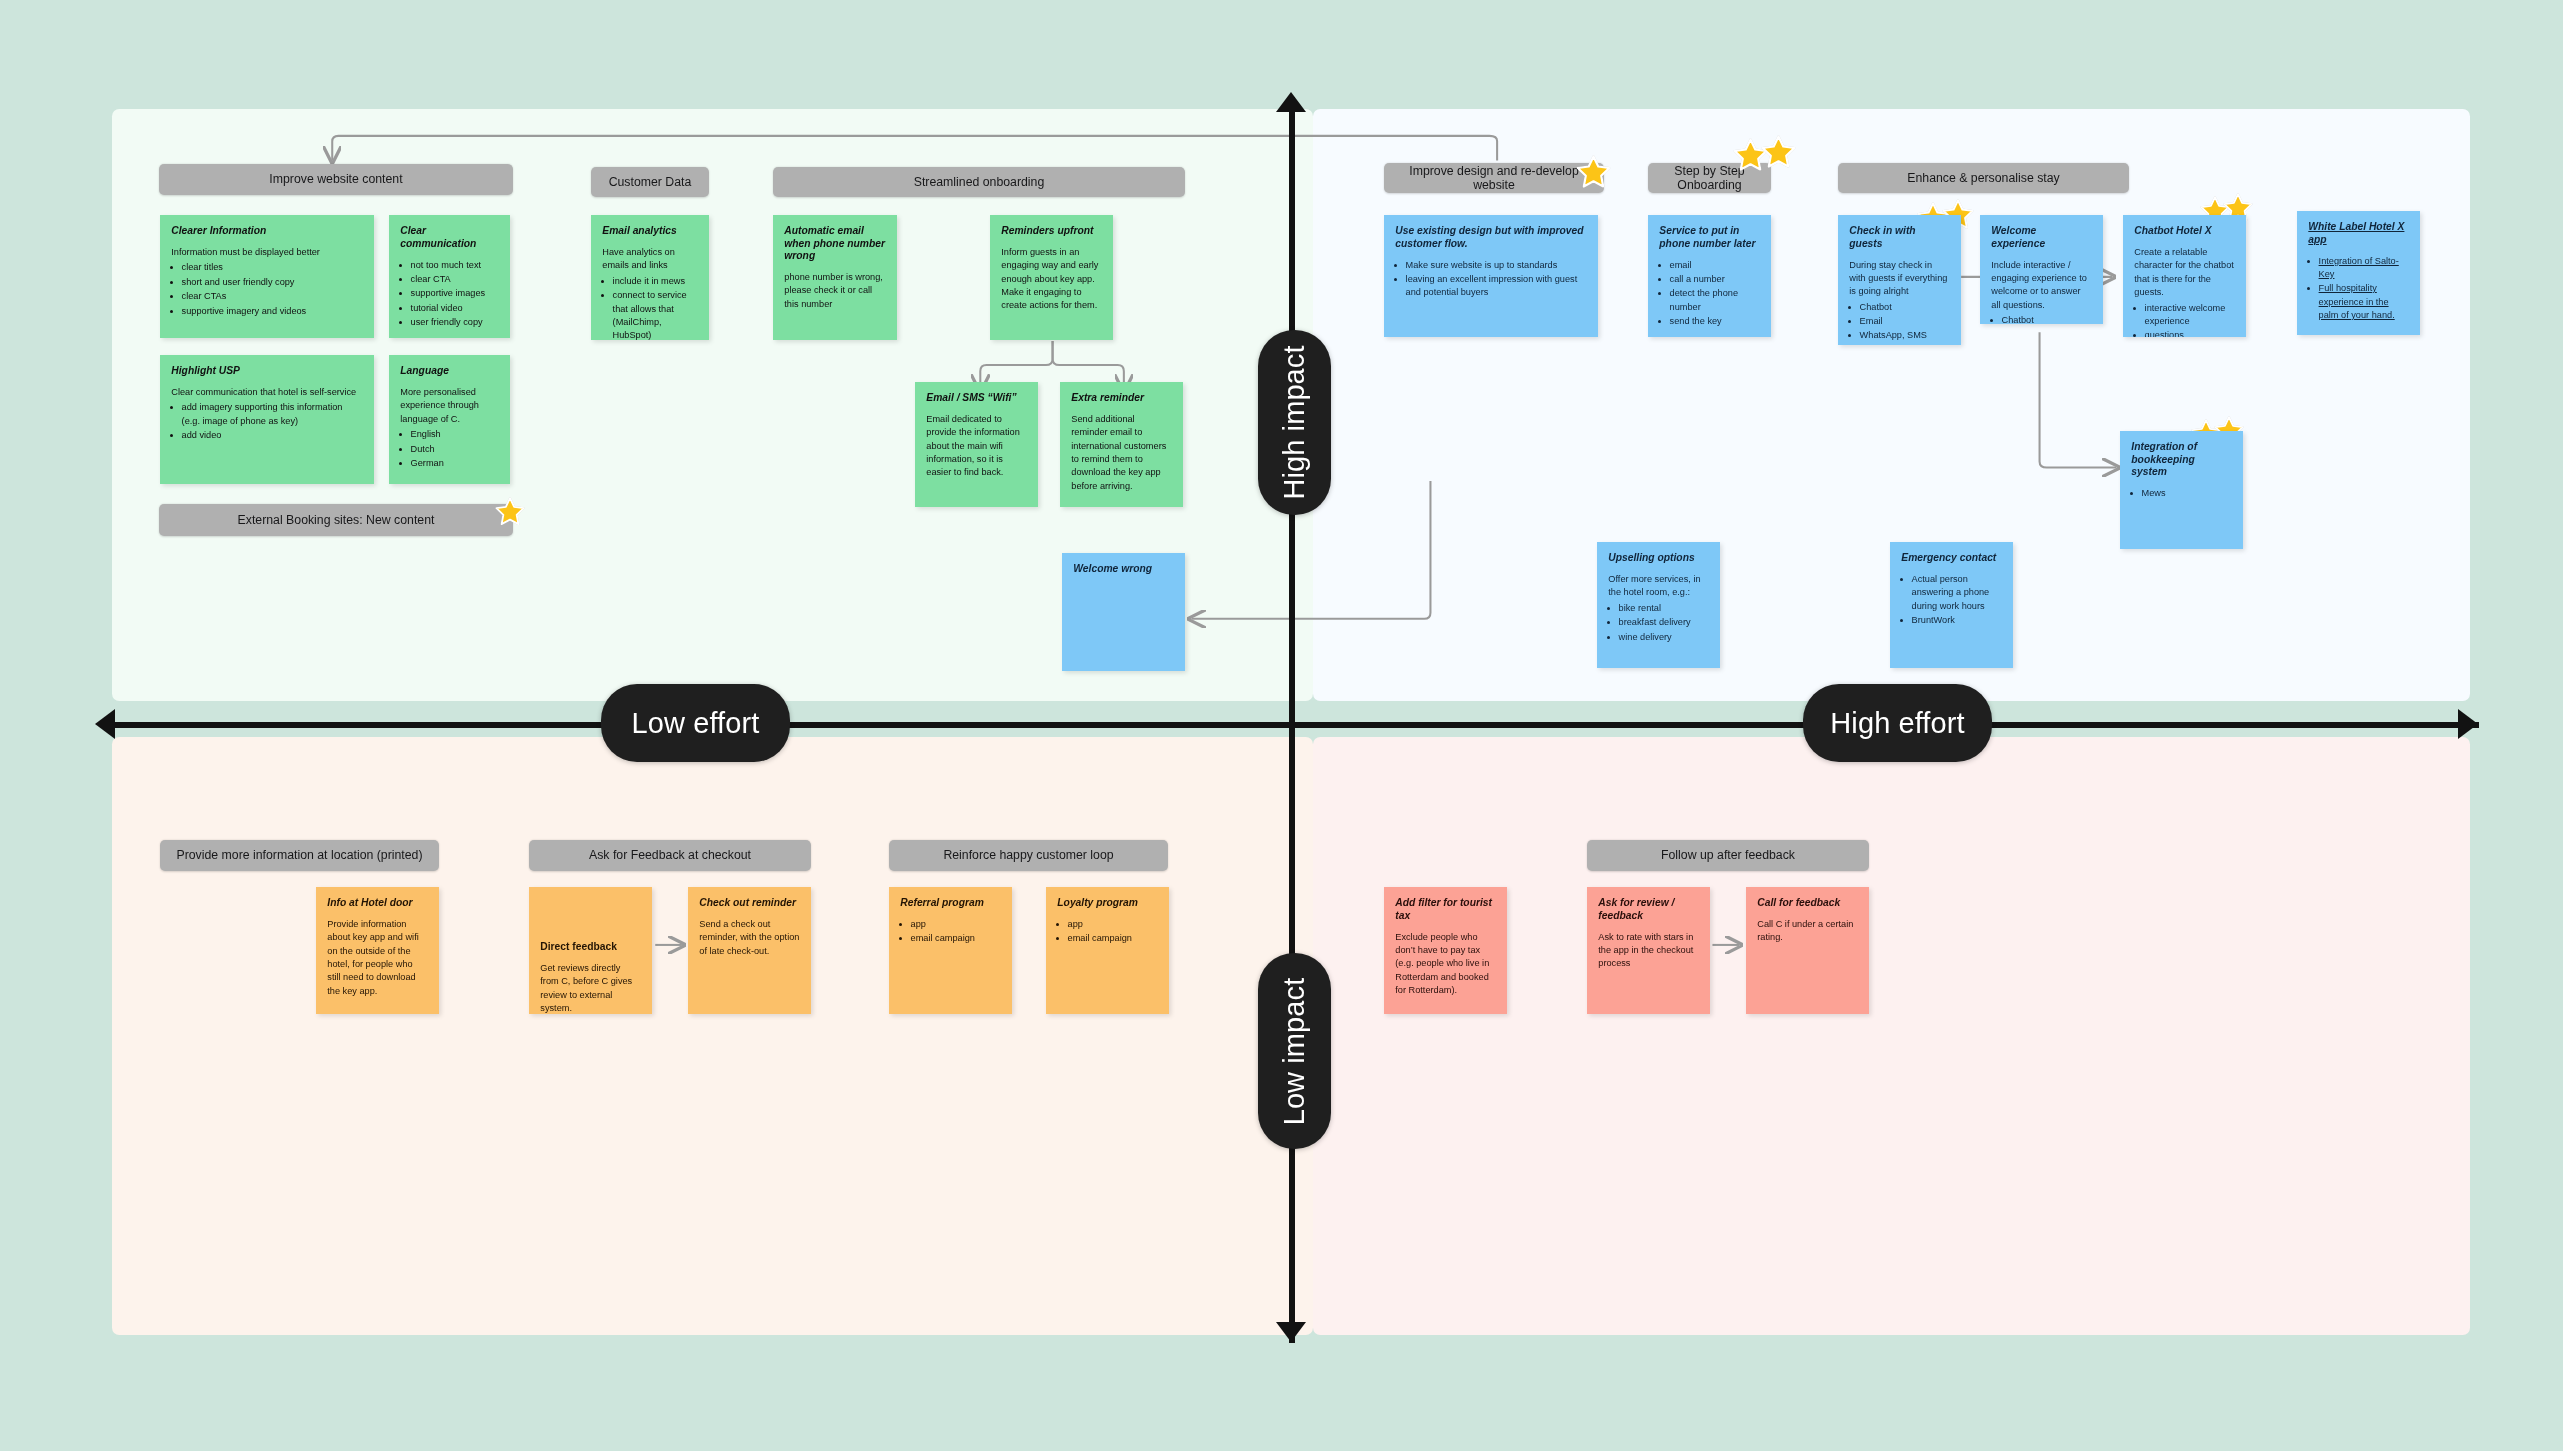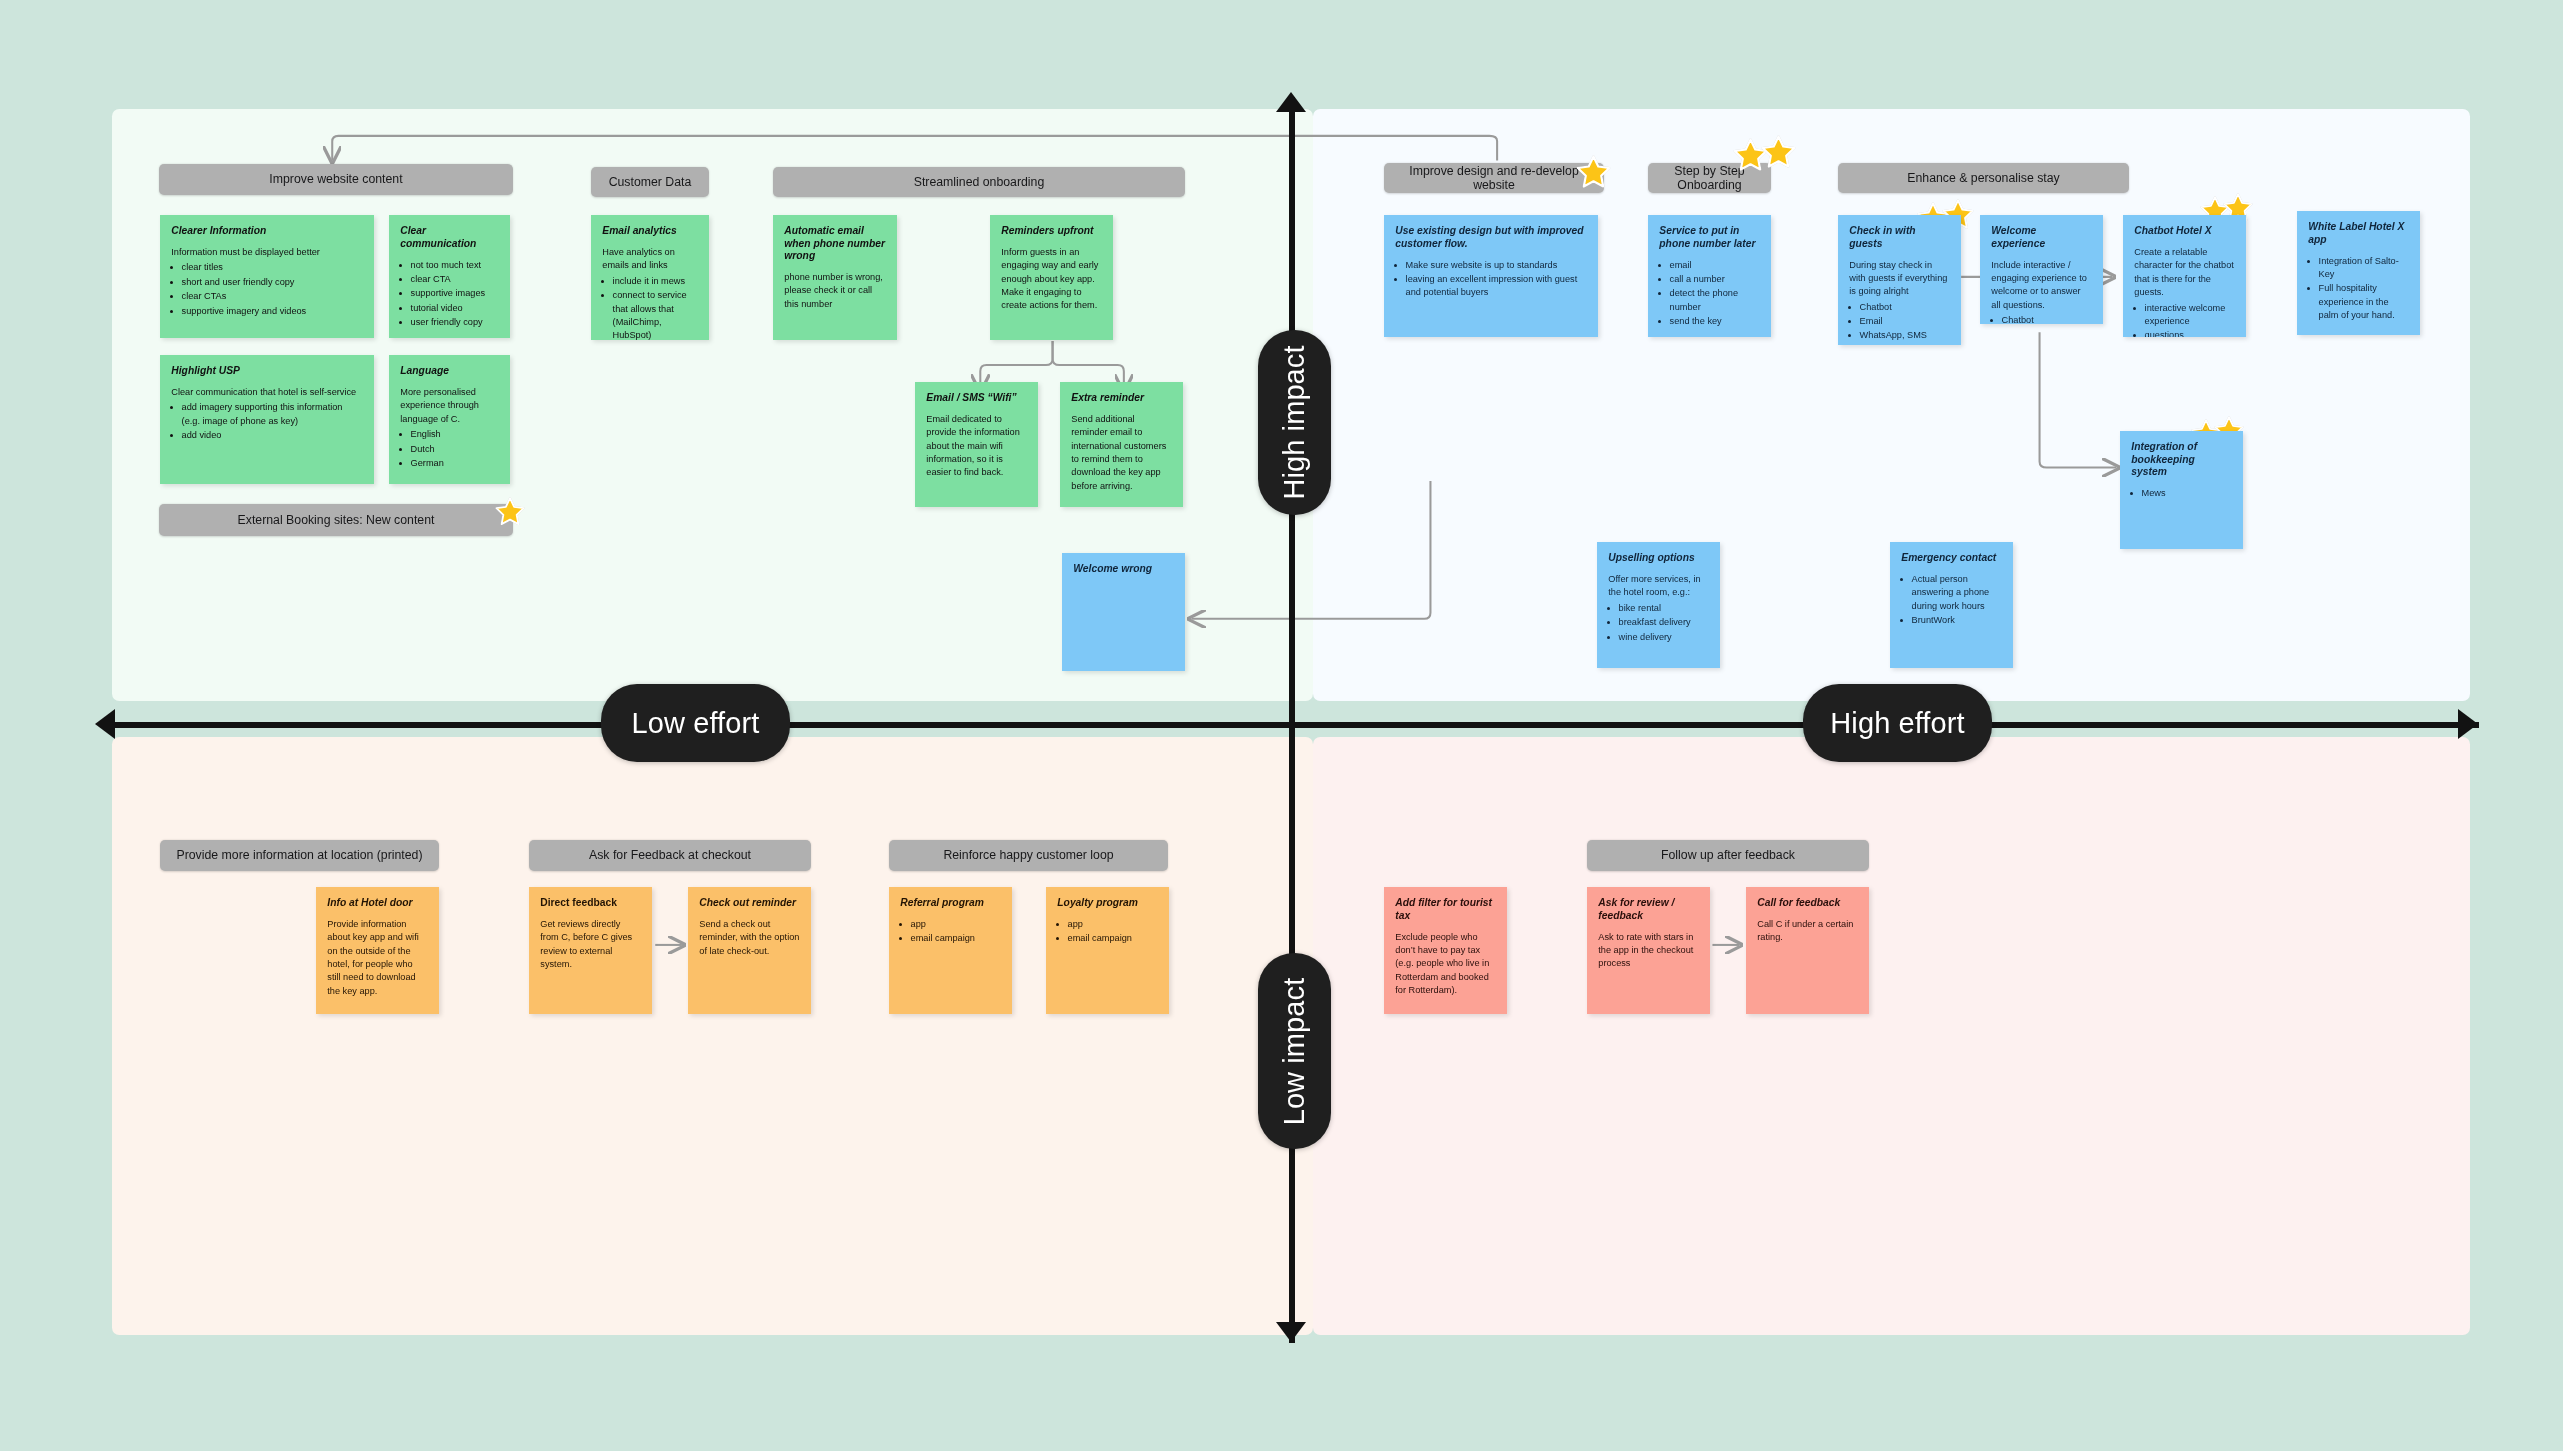--- a/index.html
+++ b/index.html
@@ -90,21 +90,21 @@
   .card.orange{ background: #fbc069; color: #231404; }
   .card.pink  { background: #fca295; color: #2a0f0b; }
 
   .card .title {
     font-weight: bold;
     font-style: italic;
     font-size: 10.3px;
     line-height: 1.22;
     margin-bottom: 8.2px;
   }
-  .card .title.upright { font-style: normal; }
+  .card .title.upright { font-style: normal; margin-top: 44px; }
   .card .body {
     font-size: 9.2px;
     line-height: 1.45;
   }
   .card ul { margin: 0 0 0 10.3px; padding: 0; }
   .card ul li { margin: 0 0 1px 0; }
   .card .lead { margin-bottom: 2.1px; }
   .card ul.no-lead { margin-top: 3.1px; }
 
   
@@ -399,21 +399,21 @@
     <div class="body">
       <div class="lead">Create a relatable character for the chatbot that is there for the guests.</div>
       <ul>
         <li>interactive welcome experience</li>
         <li>questions</li>
 
       </ul>
     </div>
   </div>
 
-  <div class="card blue" style="left:2297px;top:211px;width:123px;height:124px;">
+  <div class="card blue" style="left:2297px;top:211px;width:123px;height:124px;text-decoration:underline;">
     <div class="title">White Label Hotel X app</div>
     <div class="body">
       <ul class="no-lead">
         <li>Integration of Salto-Key</li>
         <li>Full hospitality experience in the palm of your hand.</li>
       </ul>
     </div>
   </div>
 
   <div class="card blue" style="left:2120px;top:431px;width:123px;height:118px;">

